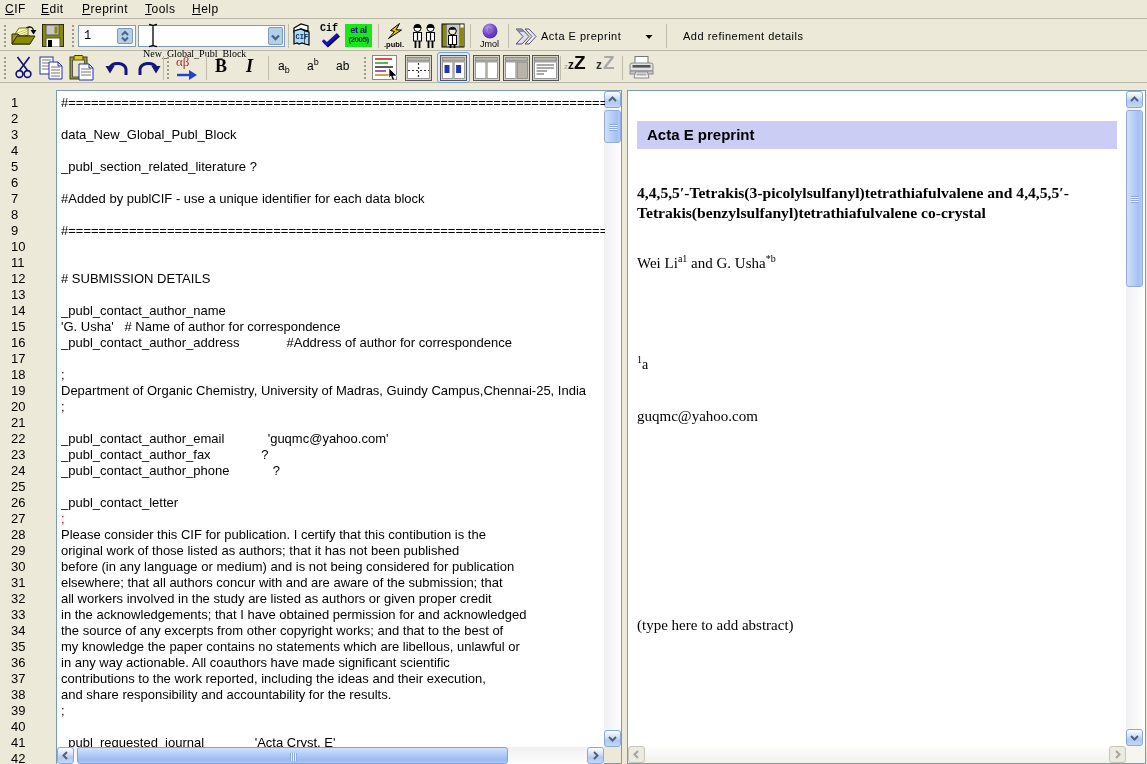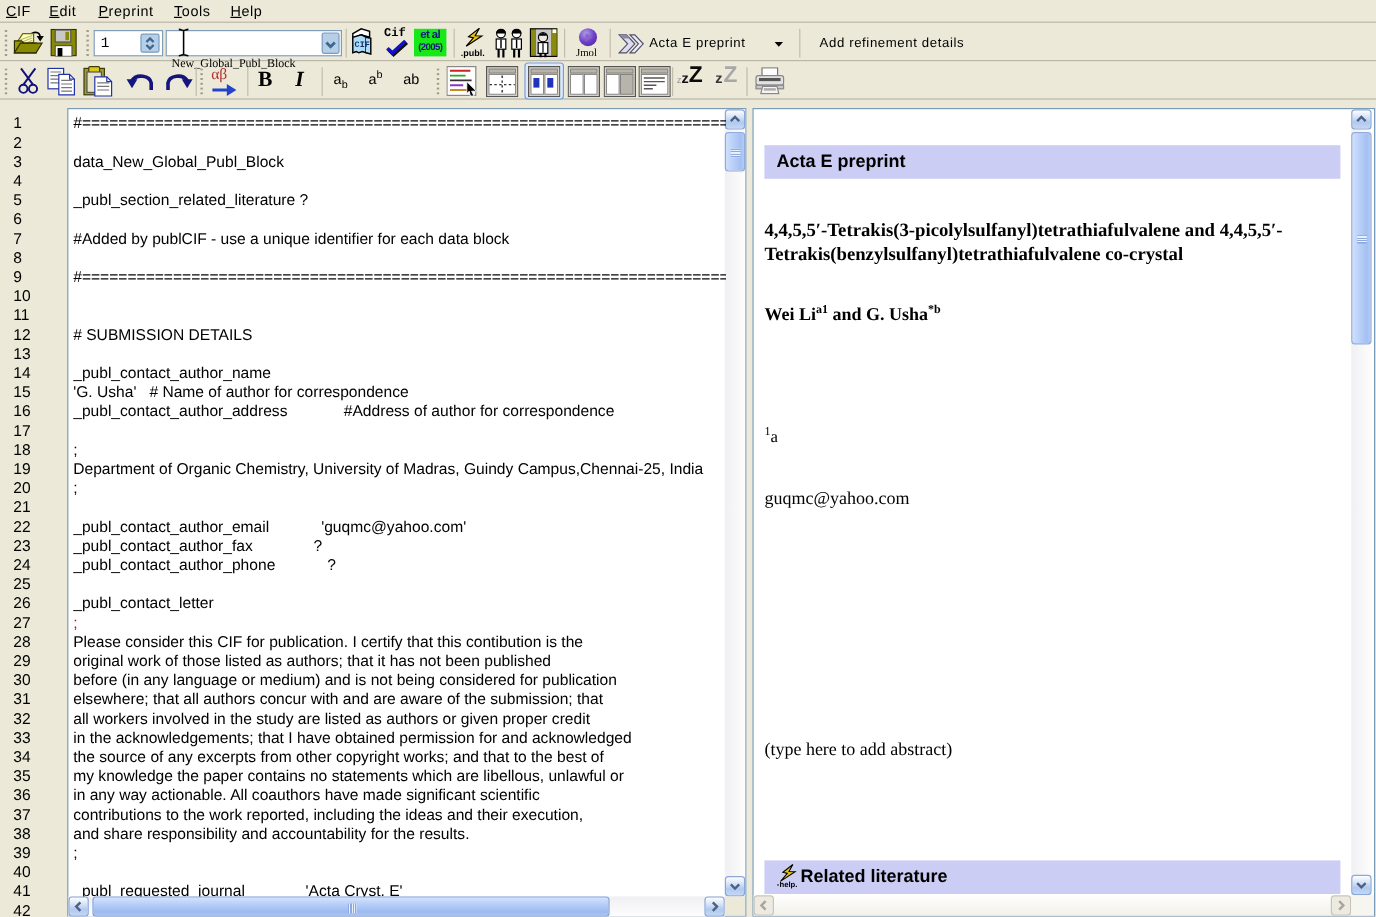--- a/index.html
+++ b/index.html
@@ -193,21 +193,21 @@
         <defs>
           <radialGradient id="jm" cx="0.38" cy="0.3" r="0.85">
             <stop offset="0" stop-color="#b0a0e8"></stop>
             <stop offset="0.55" stop-color="#7040c8"></stop>
             <stop offset="1" stop-color="#482a92"></stop>
           </radialGradient>
         </defs>
         <circle cx="8" cy="8" r="7.5" fill="url(#jm)"></circle>
         <path d="M6 4.5 L11.5 8 L6 11.5 Z" fill="#8864d0"></path>
       </svg>
-    <span style="position:absolute;left:2px;top:17px;font-size:9px;font-family:Liberation Serif, serif">Jmol</span>
+    <span style="position:absolute;left:2px;top:17px;font-size:9px;font-family:Liberation Sans, sans-serif">Jmol</span>
   </div>
   <div class="vsep" style="left:508px"></div>
 
   <svg style="position:absolute;left:514px;top:7px" width="24" height="19" viewBox="0 0 24 19">
     <path d="M2 2 L8 2 L15 9.5 L8 17 L2 17 L9 9.5 Z" fill="#dcdef0" stroke="#50506a" stroke-width="1"></path>
     <path d="M11 2 L15 2 L22 9.5 L15 17 L11 17 L18 9.5 Z" fill="#ecedf8" stroke="#50506a" stroke-width="1"></path>
     <path d="M2 2 L8 2 L11 5 L5 5 Z" fill="#8a8aa8"></path>
   </svg>
   <div class="tbtxt" style="left:541px;top:10px">Acta E preprint</div>
   <svg style="position:absolute;left:645px;top:14px" width="8" height="6">
@@ -417,31 +417,24 @@
 and share responsibility and accountability for the results.
 ;
 
 _publ_requested_journal              'Acta Cryst. E'
 _publ_requested_category           ?</div>
 </div>
 
 <div id="rightpane">
   <div class="lavbar" style="top:30px">Acta E preprint</div>
   <div class="serif" style="position:absolute;left:9px;top:92px;width:480px;font-size:15.6px;font-weight:bold;line-height:20px">4,4,5,5′-Tetrakis(3-picolylsulfanyl)tetrathiafulvalene and 4,4,5,5′-<br>Tetrakis(benzylsulfanyl)tetrathiafulvalene co-crystal</div>
-  <div class="serif" style="position:absolute;left:9px;top:164px;font-size:15px;font-weight:bold">Wei Li<sup style="font-size:10px">a1</sup> and G. Usha<sup style="font-size:10px">*b</sup></div>
+  <div class="serif" style="position:absolute;left:9px;top:164px;font-size:15px;font-weight:normal">Wei Li<sup style="font-size:10px">a1</sup> and G. Usha<sup style="font-size:10px">*b</sup></div>
   <div class="serif" style="position:absolute;left:9px;top:266px;font-size:14px"><sup style="font-size:10px">1</sup>a</div>
   <div class="serif" style="position:absolute;left:9px;top:317px;font-size:15px">guqmc@yahoo.com</div>
   <div class="serif" style="position:absolute;left:9px;top:526px;font-size:15px">(type here to add abstract)</div>
-  <div class="lavbar" style="top:626px;padding-left:12px">
-    <svg style="position:absolute;left:10px;top:3px" width="21" height="23" viewBox="0 0 22 25">
-      <path d="M14.5 0.5 L5.5 7.5 L9.5 8.5 L3.5 15.5 L16.5 7 L11 6.8 Z" fill="#e6c517" stroke="#000" stroke-width="1"></path>
-      <text x="0" y="21" font-size="7" font-weight="bold" font-family="Liberation Sans" fill="#000">-help.</text>
-    </svg>
-    <span style="margin-left:18px">Related literature</span>
-  </div>
 
   <div class="sbv" style="left:498px;top:0;height:655px">
     <div class="sbbtn" style="top:0">
       <svg width="15" height="15">
           <path d="M4 9 L7.5 5.5 L11 9" stroke="#4d6185" stroke-width="2" fill="none"></path>
         </svg>
     </div>
     <div class="sbthumbv" style="top:19px;height:177px">
       <div class="gripv" style="top:85px"></div>
     </div>

